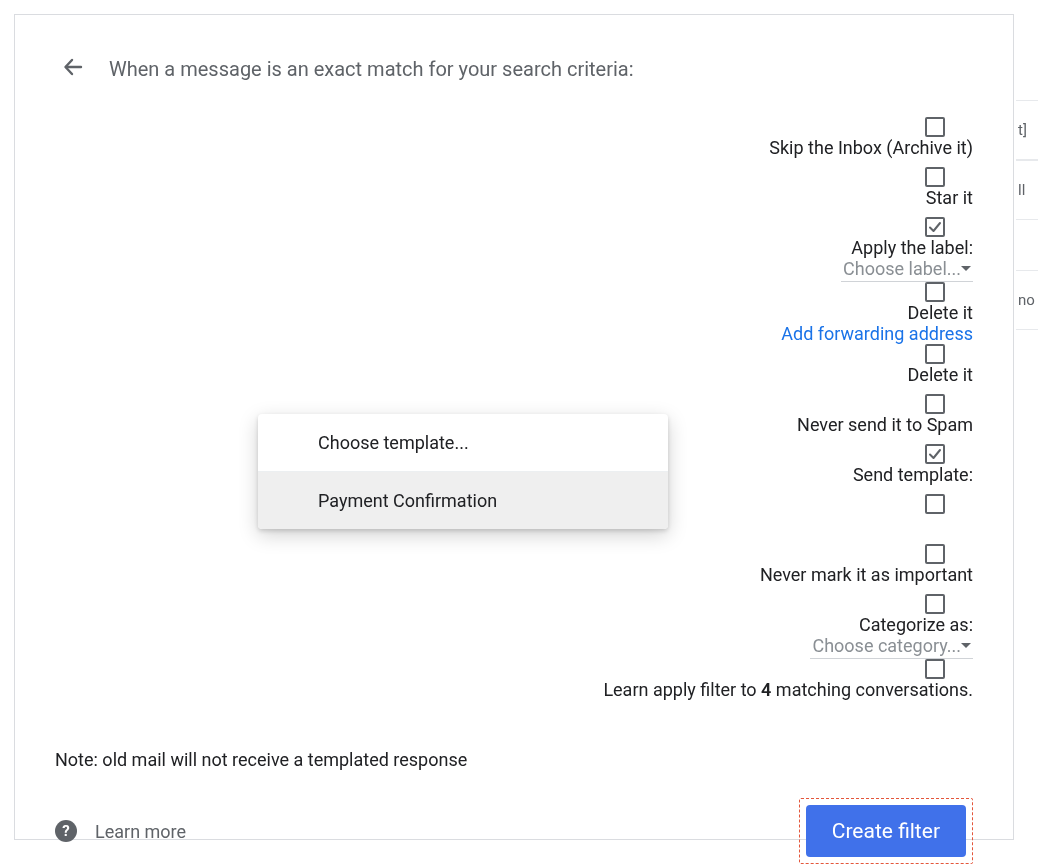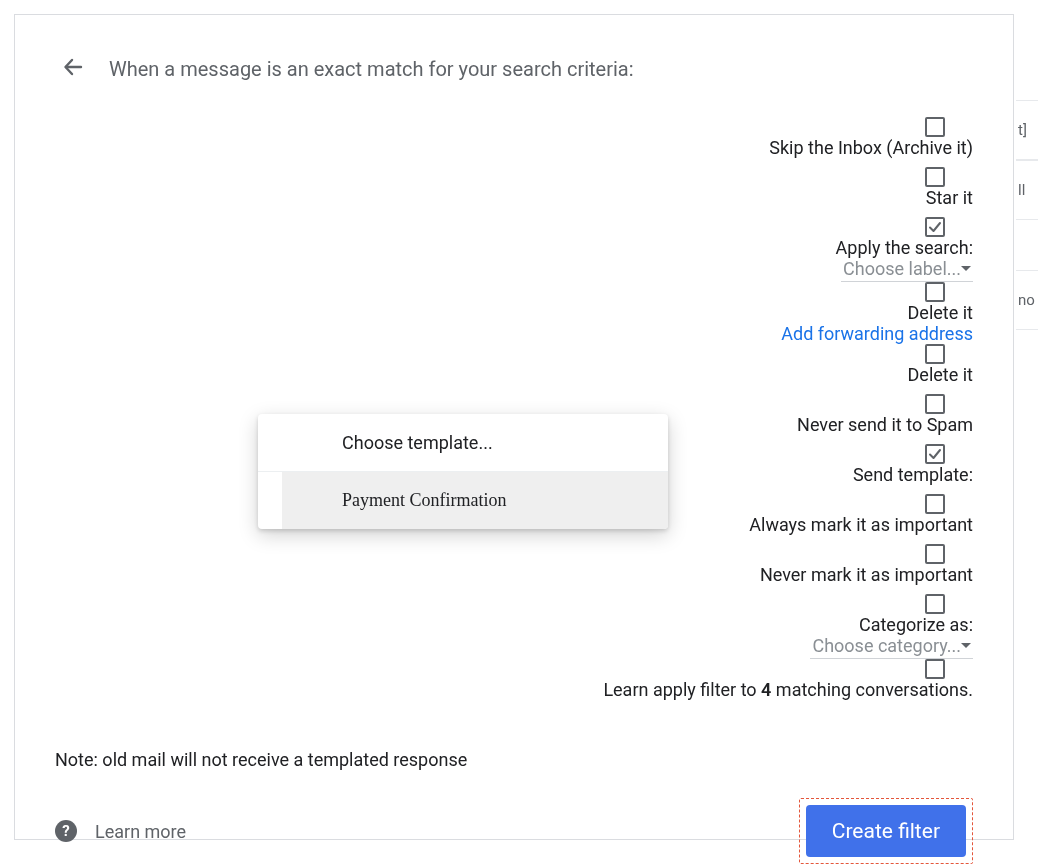--- a/index.html
+++ b/index.html
@@ -141,29 +141,27 @@
     background: #fff;
     border-radius: 4px;
     box-shadow: 0 2px 4px rgba(0,0,0,0.15), 0 6px 20px rgba(0,0,0,0.18);
     z-index: 5;
     overflow: hidden;
   }
   .dropdown-menu .menu-item {
     padding: 18px 30px 18px 60px;
     font-size: 18px;
     color: #202124;
-    margin-left: 24px;
   }
   .dropdown-menu .menu-sep {
     height: 1px;
     background: #eceff1;
   }
   .dropdown-menu .menu-item.highlight {
     background: #efefef;
-    font-family: Liberation Serif, serif;
   }
 
   
   .side-peek {
     position: absolute;
     right: 0;
     top: 100px;
     width: 22px;
     z-index: 0;
   }
@@ -221,21 +219,21 @@
     <span class="checkbox"></span>
     <span class="opt-label">Star it</span>
   </div>
 
   <div class="option-row">
     <span class="checkbox">
       <svg width="14" height="14" viewBox="0 0 14 14">
           <path d="M2 7.5 L5.5 11 L12 3" stroke="#5f6368" stroke-width="2" fill="none" stroke-linecap="round" stroke-linejoin="round"></path>
         </svg>
     </span>
-    <span class="opt-label">Apply the search:</span>
+    <span class="opt-label">Apply the label:</span>
     <span class="select-like">
       <span>Choose label...</span>
       <span class="caret"></span>
     </span>
   </div>
 
   <div class="option-row">
     <span class="checkbox"></span>
     <span class="opt-label">Delete it</span>
     <span class="link">Add forwarding address</span>
@@ -255,21 +253,20 @@
     <span class="checkbox">
       <svg width="14" height="14" viewBox="0 0 14 14">
           <path d="M2 7.5 L5.5 11 L12 3" stroke="#5f6368" stroke-width="2" fill="none" stroke-linecap="round" stroke-linejoin="round"></path>
         </svg>
     </span>
     <span class="opt-label">Send template:</span>
   </div>
 
   <div class="option-row">
     <span class="checkbox"></span>
-    <span class="opt-label">Always mark it as important</span>
   </div>
 
   <div class="option-row">
     <span class="checkbox"></span>
     <span class="opt-label">Never mark it as important</span>
   </div>
 
   <div class="option-row">
     <span class="checkbox"></span>
     <span class="opt-label">Categorize as:</span>

